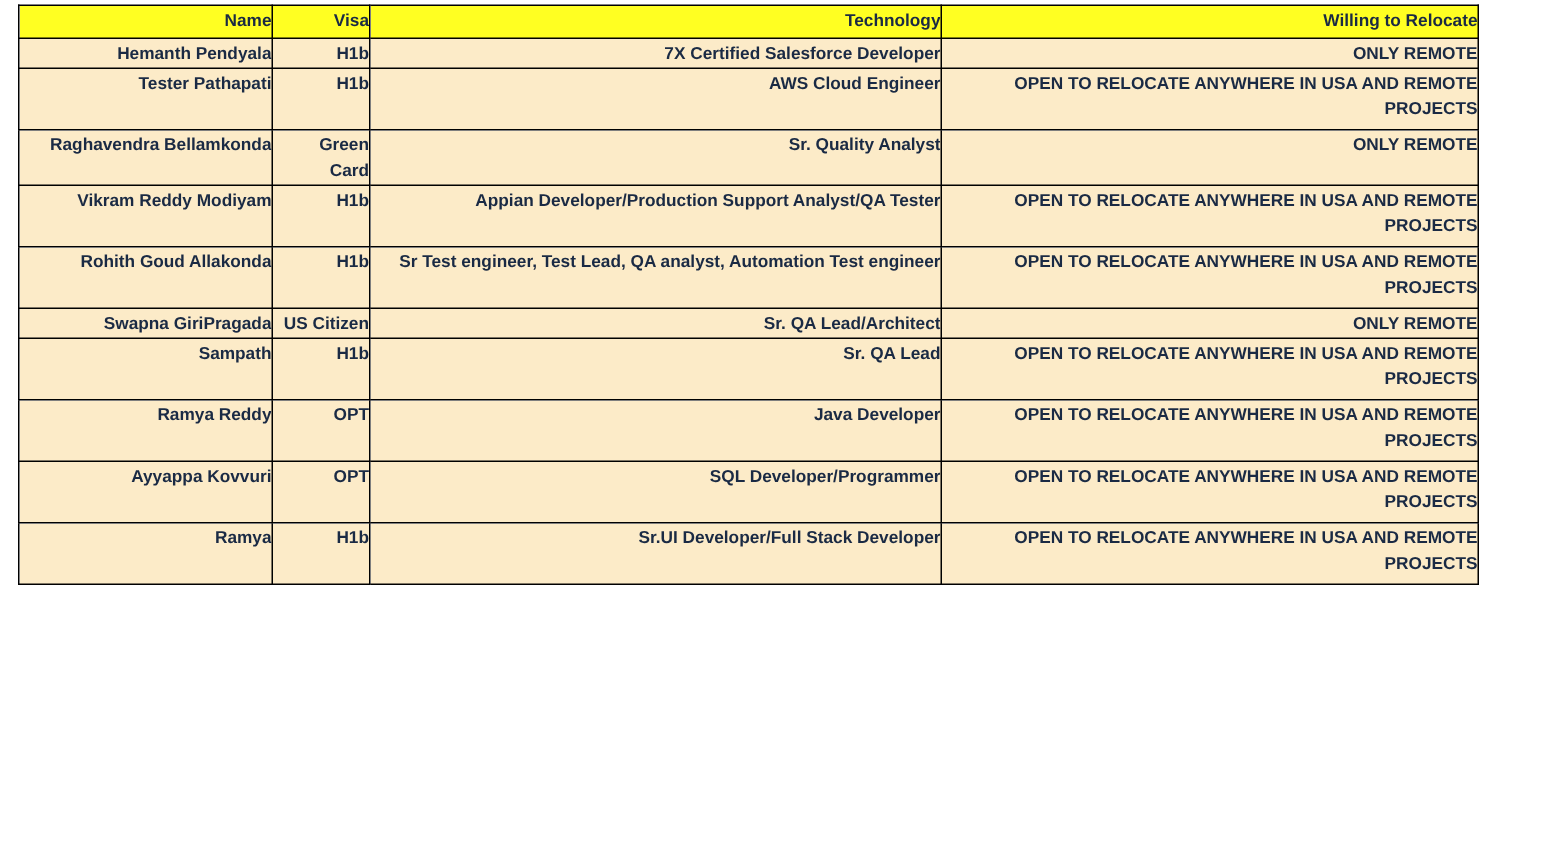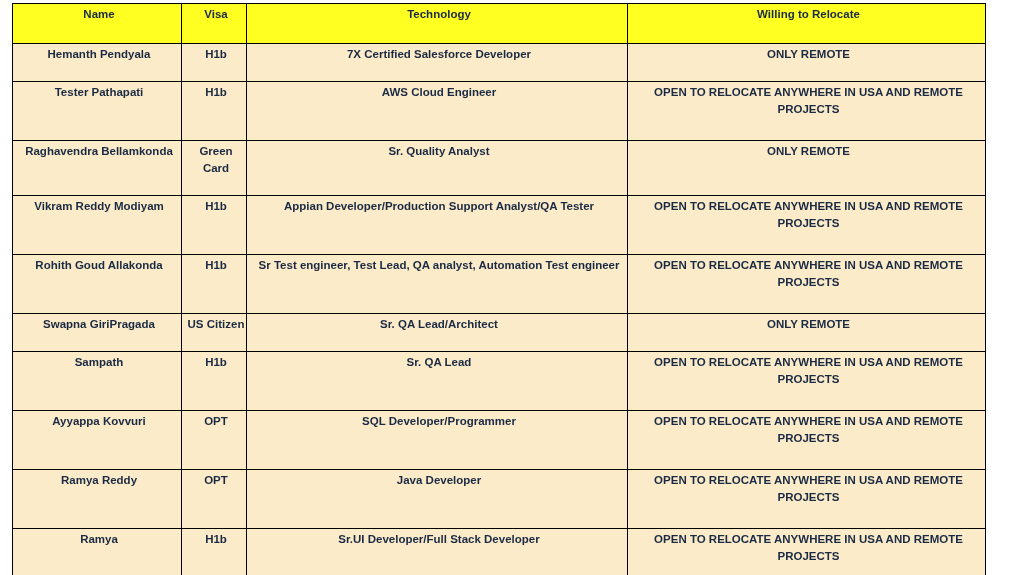--- a/index.html
+++ b/index.html
@@ -30,23 +30,23 @@
   }
 
   table.hotlist col.c-name  { width: 169px; }
   table.hotlist col.c-visa  { width: 65px;  }
   table.hotlist col.c-tech  { width: 381px; }
   table.hotlist col.c-reloc { width: 358px; }
 
   table.hotlist th,
   table.hotlist td {
     border: 1px solid #000000;
-    padding: 2px 0 18px 4px;
+    padding: 2px 0 0 4px;
     vertical-align: top;
-    text-align: center;
+    text-align: right;
     font-size: 11.5px;
     line-height: 17px;
     font-weight: bold;
     color: #1a2a44;
     overflow: hidden;
     white-space: normal;
     word-break: normal;
   }
 
   table.hotlist thead th {
@@ -178,41 +178,41 @@
           </td>
           <td>
             <span class="cell-text">Sr. QA Lead</span>
           </td>
           <td>
             <span class="cell-text">OPEN TO RELOCATE ANYWHERE IN USA AND REMOTE PROJECTS</span>
           </td>
         </tr>
         <tr class="r-double">
           <td>
+            <span class="cell-text">Ramya Reddy</span>
+          </td>
+          <td>
+            <span class="cell-text">OPT</span>
+          </td>
+          <td>
+            <span class="cell-text">Java Developer</span>
+          </td>
+          <td>
+            <span class="cell-text">OPEN TO RELOCATE ANYWHERE IN USA AND REMOTE PROJECTS</span>
+          </td>
+        </tr>
+        <tr class="r-double">
+          <td>
             <span class="cell-text">Ayyappa Kovvuri</span>
           </td>
           <td>
             <span class="cell-text">OPT</span>
           </td>
           <td>
             <span class="cell-text">SQL Developer/Programmer</span>
-          </td>
-          <td>
-            <span class="cell-text">OPEN TO RELOCATE ANYWHERE IN USA AND REMOTE PROJECTS</span>
-          </td>
-        </tr>
-        <tr class="r-double">
-          <td>
-            <span class="cell-text">Ramya Reddy</span>
-          </td>
-          <td>
-            <span class="cell-text">OPT</span>
-          </td>
-          <td>
-            <span class="cell-text">Java Developer</span>
           </td>
           <td>
             <span class="cell-text">OPEN TO RELOCATE ANYWHERE IN USA AND REMOTE PROJECTS</span>
           </td>
         </tr>
         <tr class="r-double">
           <td>
             <span class="cell-text">Ramya</span>
           </td>
           <td>

